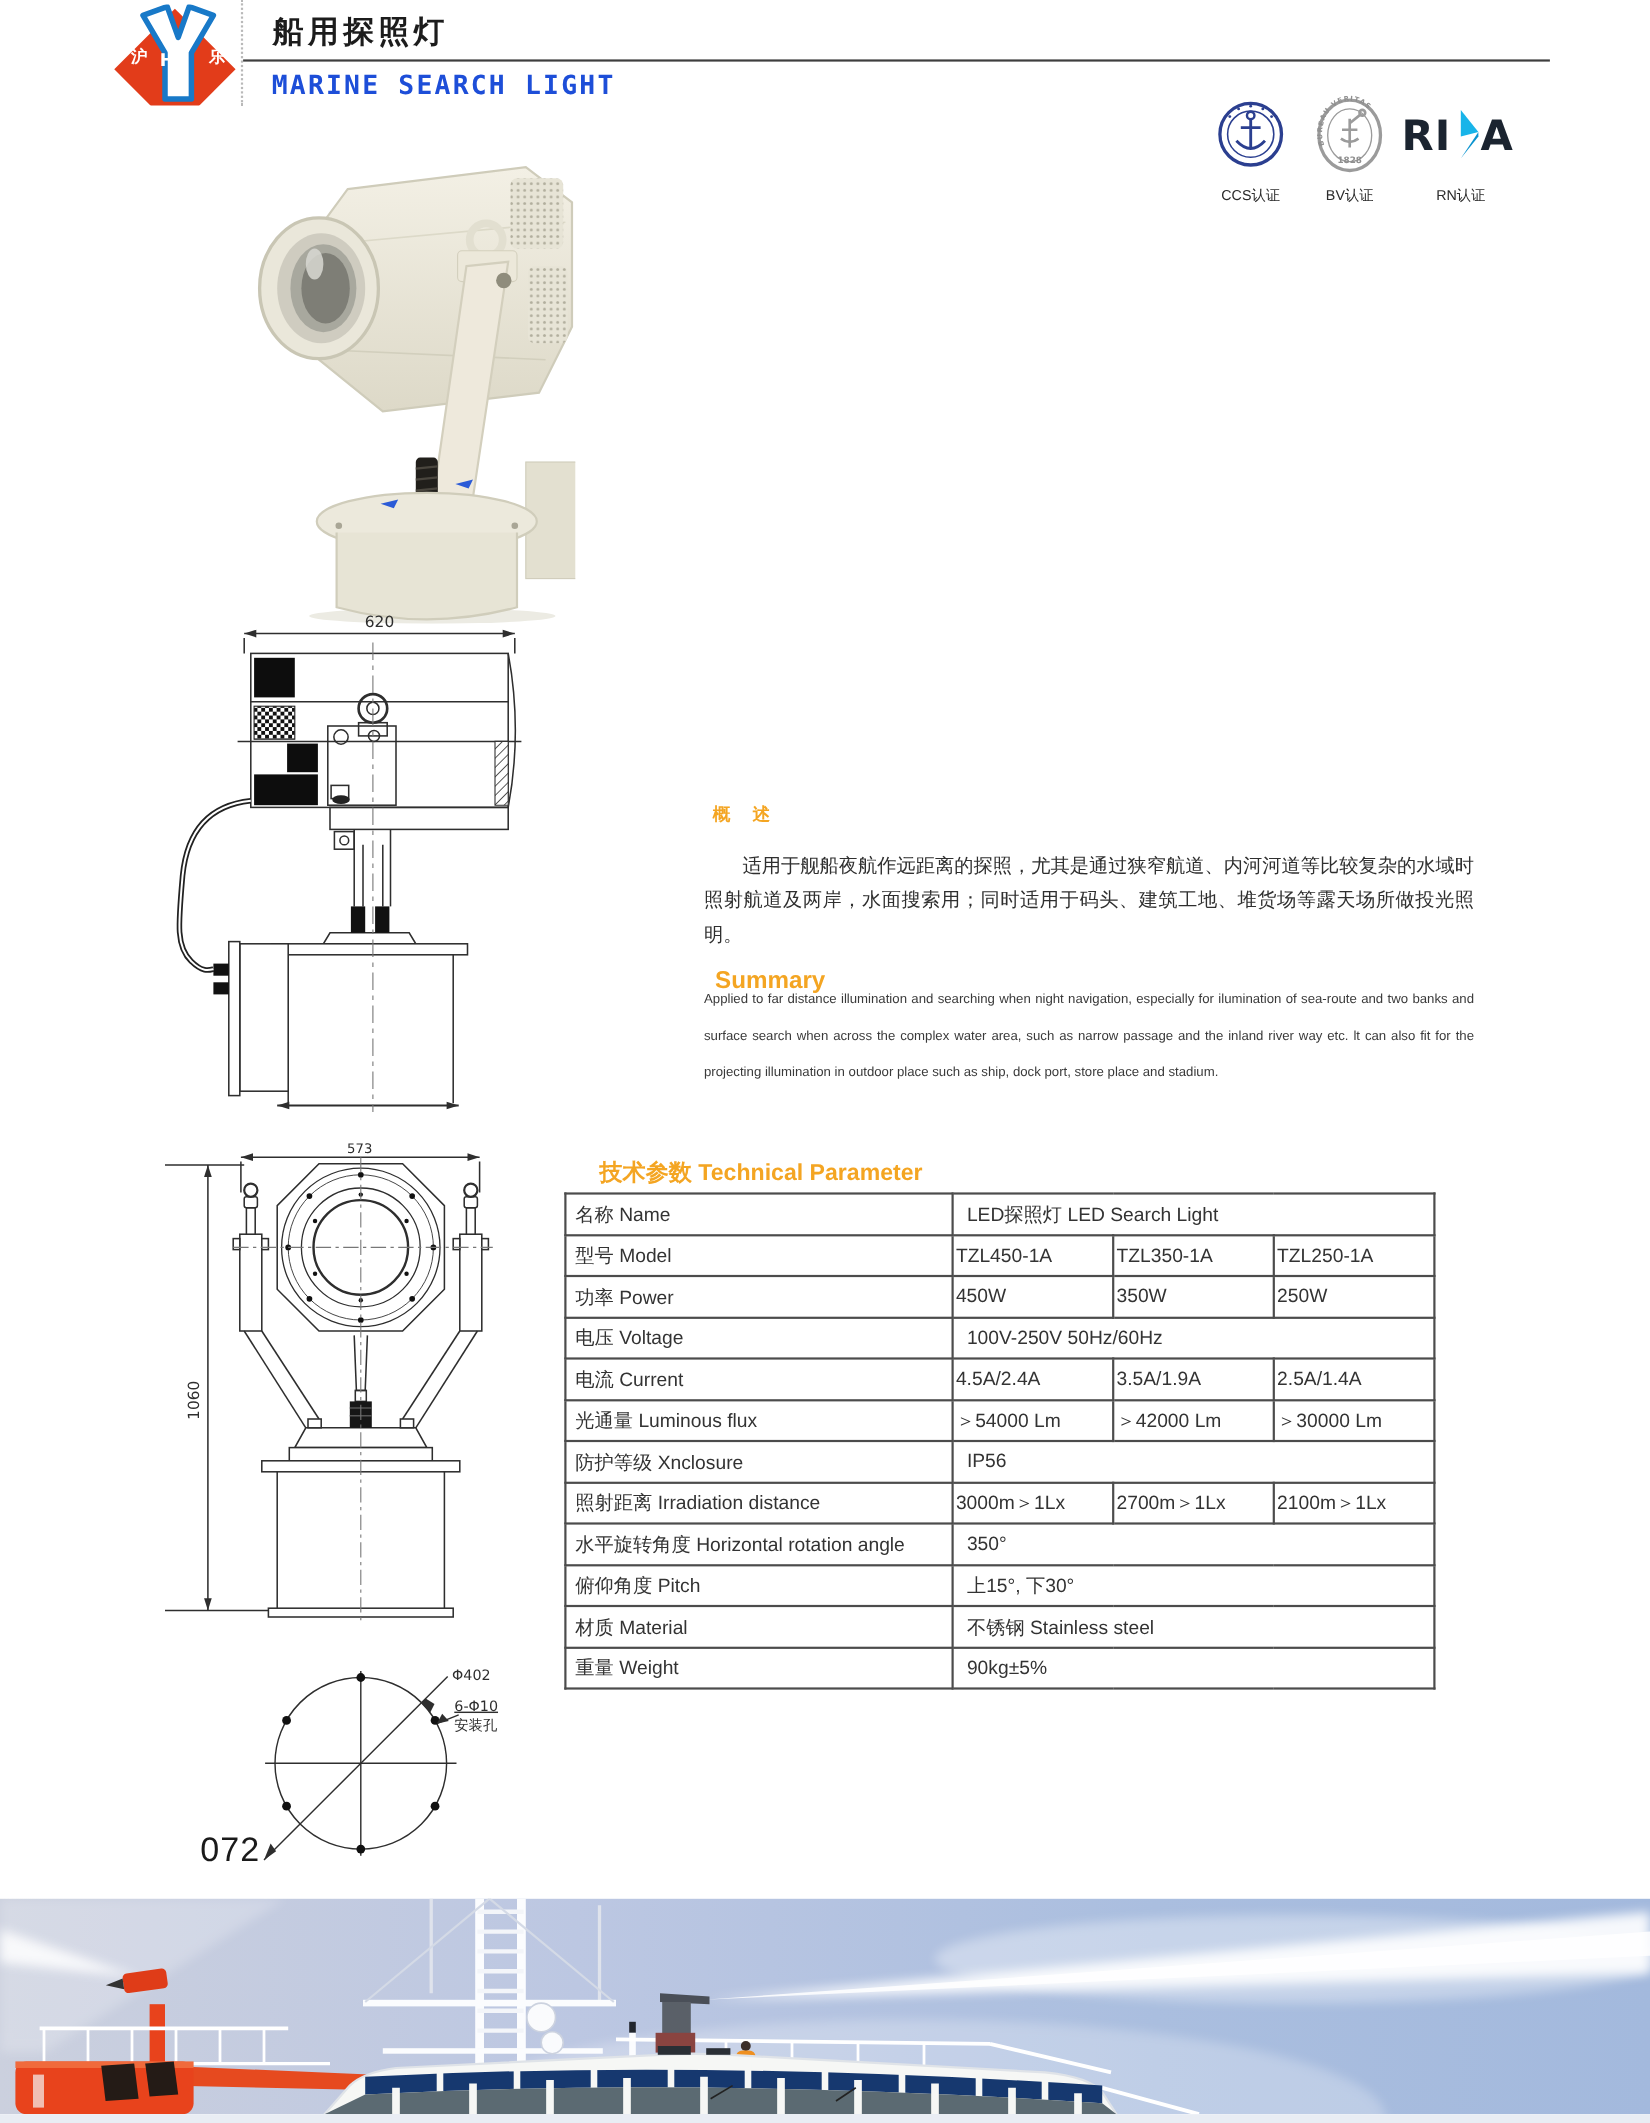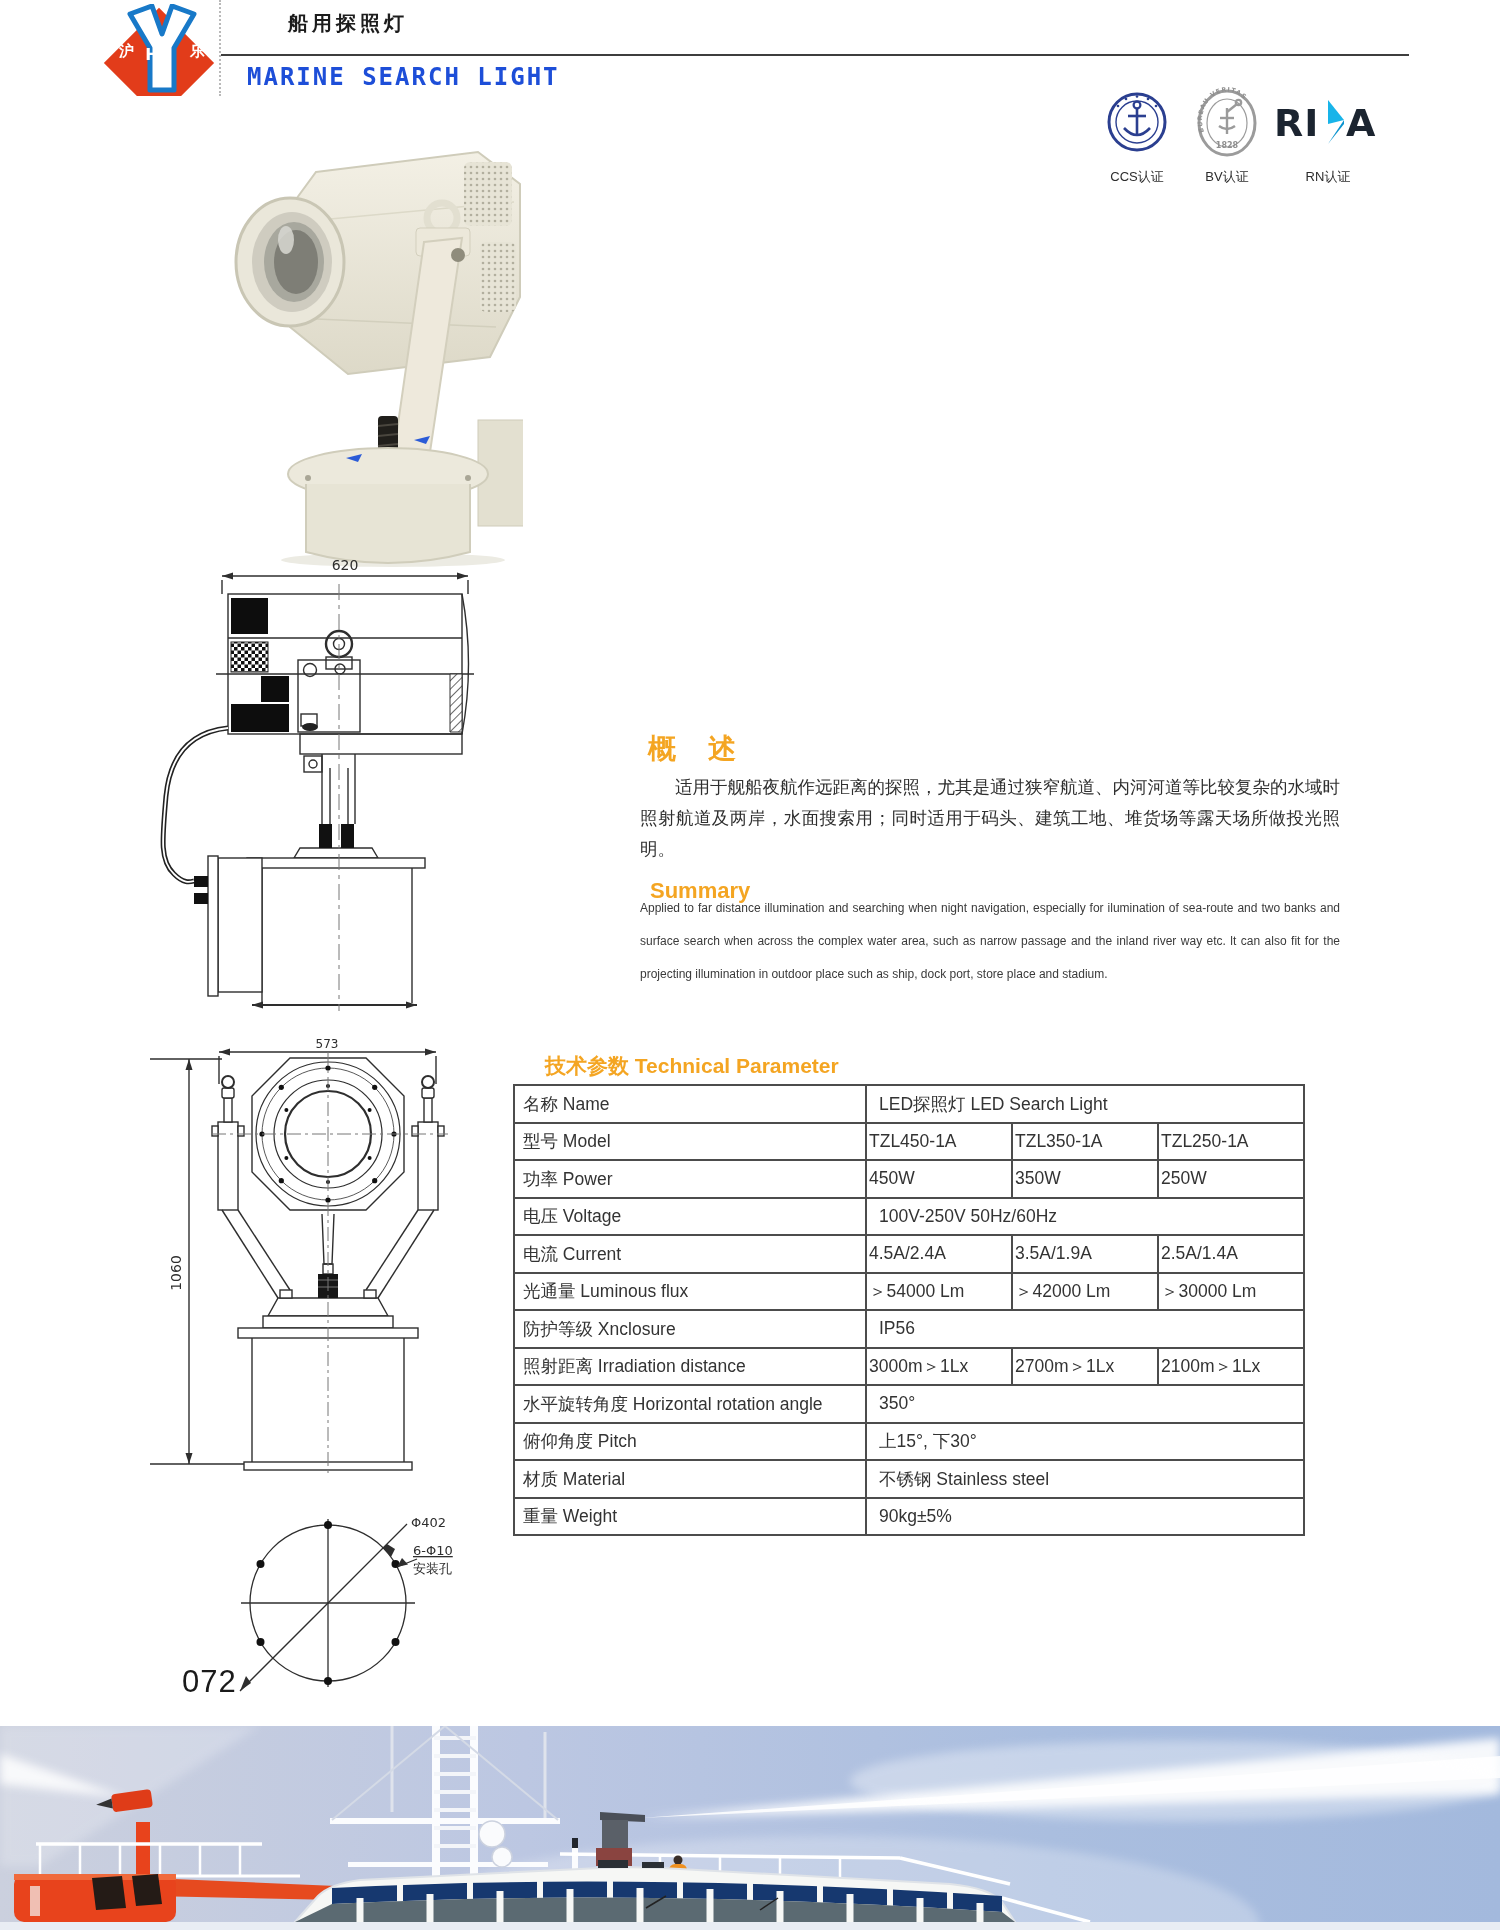--- a/index.html
+++ b/index.html
@@ -2,32 +2,32 @@
 <html><head>
 <meta charset="utf-8">
 <style>
   html,body{margin:0;padding:0;background:#fff;}
   .page{position:relative;width:1500px;height:1930px;background:#fff;overflow:hidden;
         font-family:"Liberation Sans",sans-serif;color:#333;}
   .abs{position:absolute;}
 
   
   .hdr-dotline{left:219px;top:0;height:96px;border-left:2px dotted #b9b9b9;}
-  .title-cn{left:248px;top:10px;font-size:20px;font-weight:bold;color:#1c1c1c;letter-spacing:4px;margin-left:40px;}
+  .title-cn{left:248px;top:10px;font-size:28px;font-weight:bold;color:#1c1c1c;letter-spacing:4px;}
   .hdr-rule{left:221px;top:54px;width:1188px;height:2px;background:#3e3e3e;}
   .title-en{left:247px;top:63px;font-size:24px;font-weight:bold;color:#1d4ed8;
             font-family:"DejaVu Sans Mono",monospace;letter-spacing:2px;}
 
   
   .cert{position:absolute;text-align:center;}
   .cert .lbl{display:block;margin-top:4px;font-size:13px;color:#2c2c2c;}
 
   
   .h-orange{position:absolute;color:#F4A522;font-weight:bold;}
-  .heading-cn{left:648px;top:730px;font-size:28px;letter-spacing:2px;}
+  .heading-cn{left:648px;top:730px;font-size:16px;letter-spacing:2px;}
   .heading-en{left:640px;top:878px;font-size:22px;margin-left:10px;}
   .tech-heading{left:545px;top:1052px;font-size:21px;}
   .body-cn{left:640px;top:772px;width:700px;font-size:17.5px;line-height:31px;
            color:#2f2f2f;text-indent:2em;text-align:justify;}
   .body-en{left:640px;top:892px;width:700px;font-size:12px;line-height:33px;
            color:#3a3a3a;text-align:justify;}
 
   
   #param-table{position:absolute;left:513px;top:1084px;width:790px;border-collapse:collapse;table-layout:fixed;}
   #param-table td{border:2px solid #4c4c4c;height:35.5px;font-size:17.5px;color:#333;padding:0 8px;}

